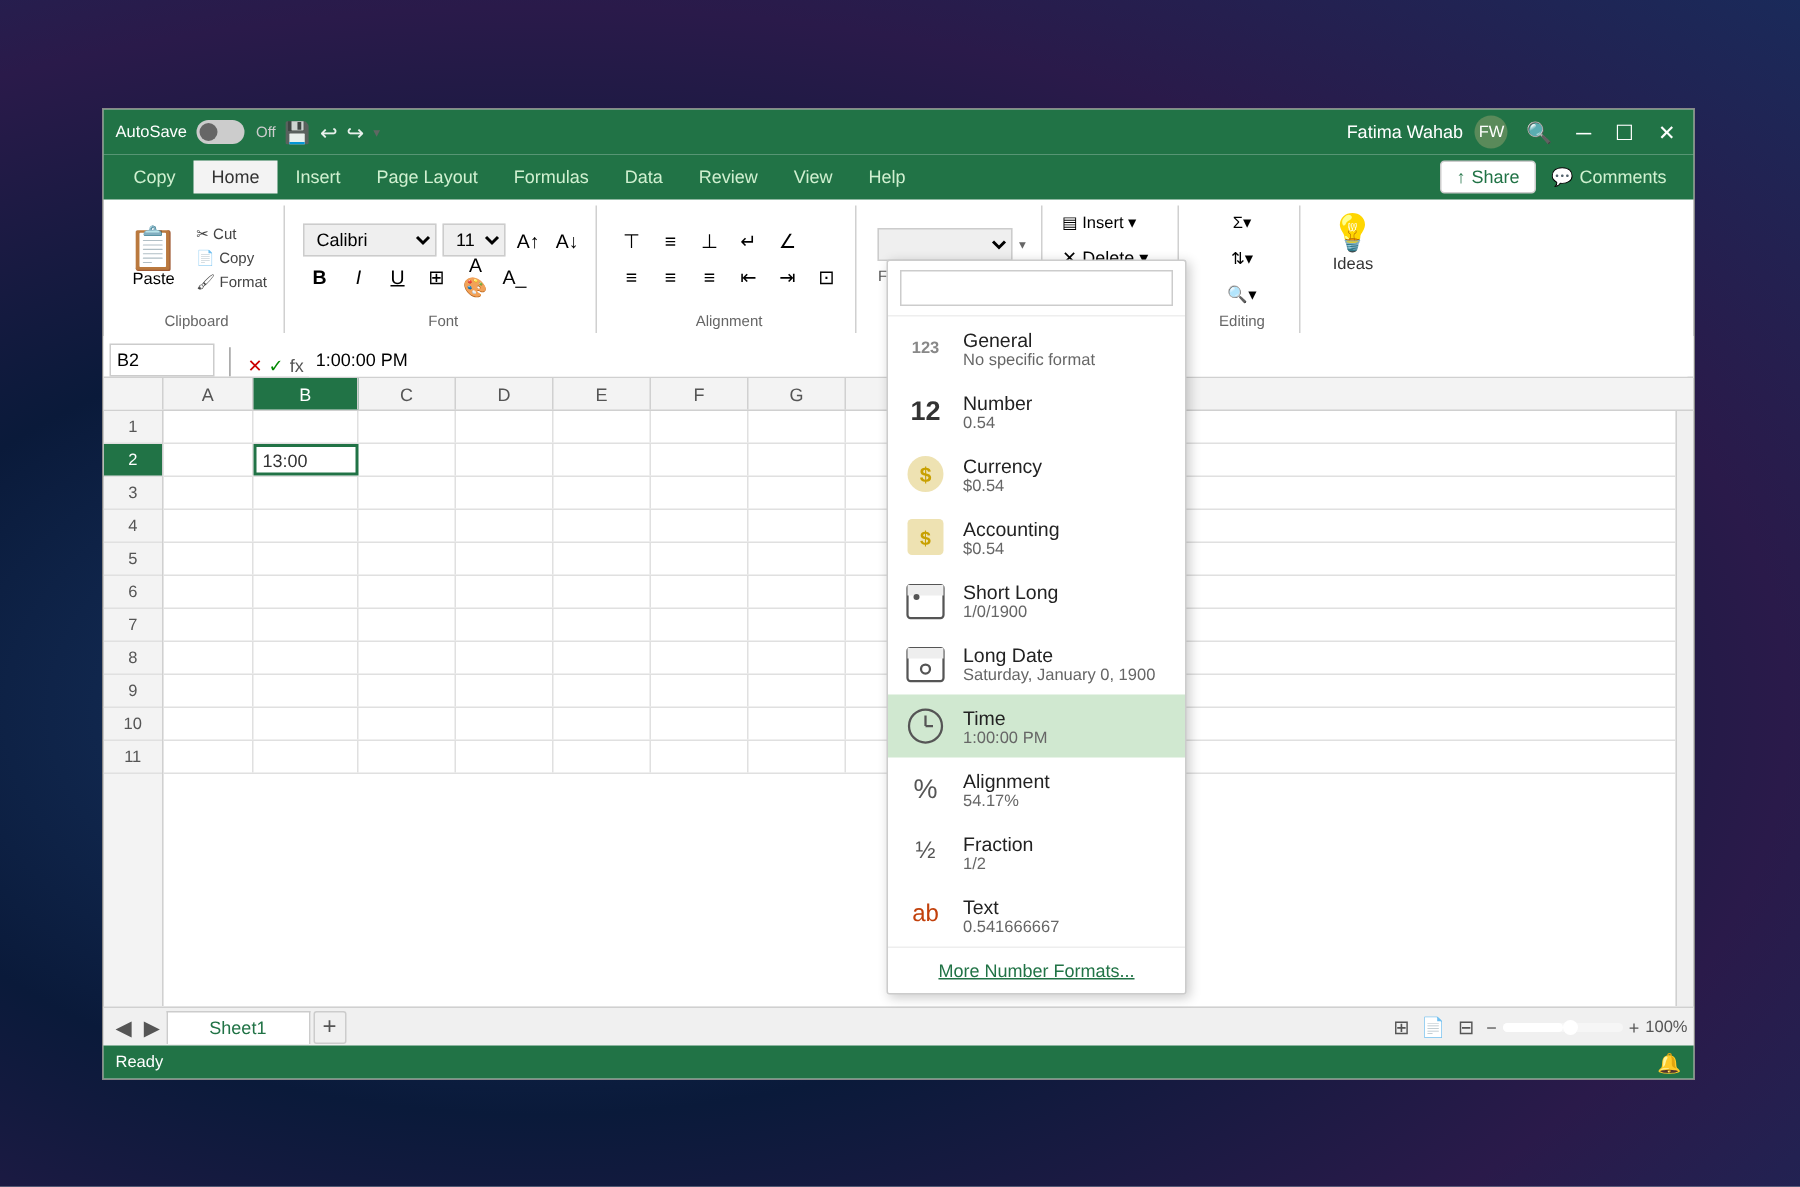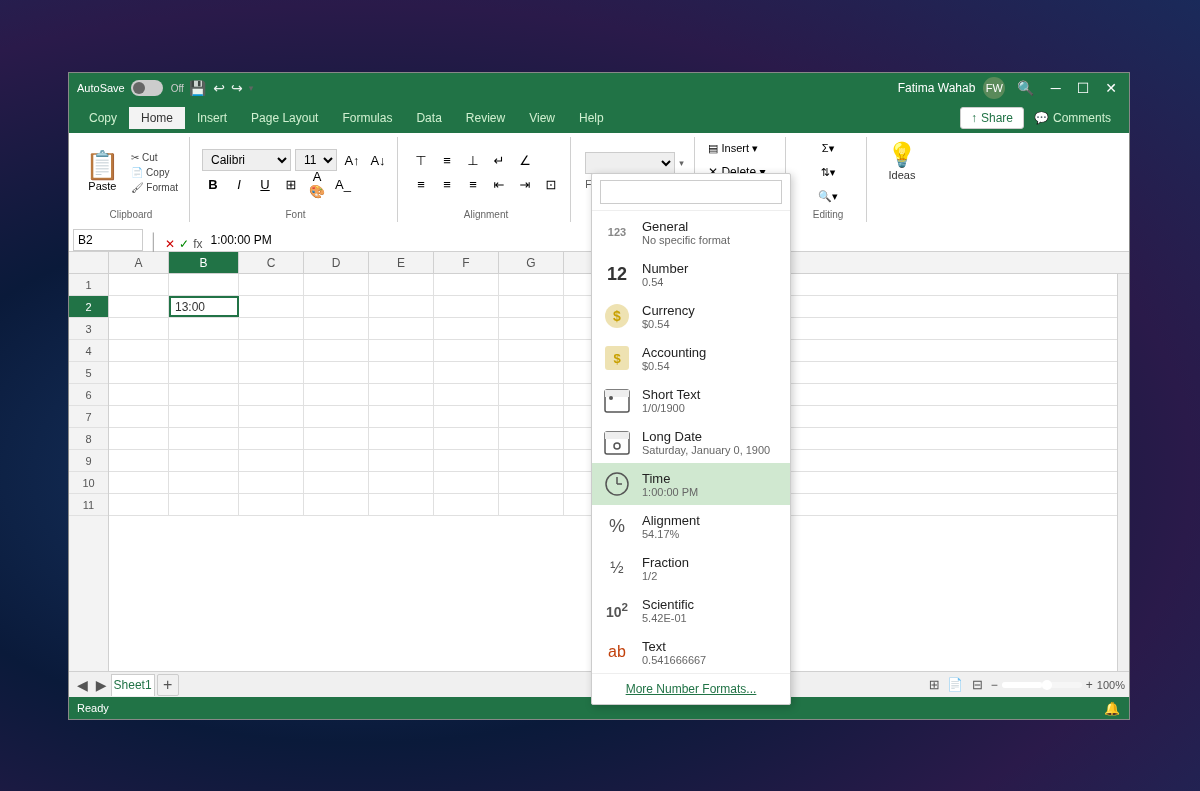--- a/index.html
+++ b/index.html
@@ -457,21 +457,21 @@
       flex-shrink: 0;
     }
     .sheet-nav-btn {
       font-size: 14px;
       cursor: pointer;
       color: #555;
       padding: 0 4px;
     }
     .sheet-tab {
       height: 22px;
-      padding: 0 2px;
+      padding: 0 28px;
       border: 1px solid #ccc;
       border-bottom: none;
       background: #e0e0e0;
       cursor: pointer;
       font-size: 12px;
       display: flex;
       align-items: center;
       margin-right: 2px;
     }
     .sheet-tab.active {
@@ -979,21 +979,21 @@
 
     <div class="format-item">
       <div class="format-icon">
         <svg width="28" height="28" viewBox="0 0 28 28">
           <rect x="2" y="4" width="24" height="22" rx="2" fill="none" stroke="#555" stroke-width="1.5"></rect>
           <rect x="2" y="4" width="24" height="7" fill="#eee"></rect>
           <circle cx="8" cy="12" r="2" fill="#555"></circle>
         </svg>
       </div>
       <div class="format-text-col">
-        <span class="format-name">Short Text</span>
+        <span class="format-name">Short Long</span>
         <span class="format-example">1/0/1900</span>
       </div>
     </div>
 
     <div class="format-item">
       <div class="format-icon">
         <svg width="28" height="28" viewBox="0 0 28 28">
           <rect x="2" y="4" width="24" height="22" rx="2" fill="none" stroke="#555" stroke-width="1.5"></rect>
           <rect x="2" y="4" width="24" height="7" fill="#eee"></rect>
           <circle cx="14" cy="18" r="3" fill="none" stroke="#555" stroke-width="1.5"></circle>
@@ -1032,29 +1032,20 @@
     <div class="format-item">
       <div class="format-icon">
         <span style="font-size:16px;color:#555;">½</span>
       </div>
       <div class="format-text-col">
         <span class="format-name">Fraction</span>
         <span class="format-example">1/2</span>
       </div>
     </div>
 
-    <div class="format-item">
-      <div class="format-icon">
-        <span style="font-size:14px;color:#555;font-weight:bold;">10<sup>2</sup></span>
-      </div>
-      <div class="format-text-col">
-        <span class="format-name">Scientific</span>
-        <span class="format-example">5.42E-01</span>
-      </div>
-    </div>
 
     <div class="format-item">
       <div class="format-icon">
         <span style="font-size:16px;color:#c2410c;">ab</span>
       </div>
       <div class="format-text-col">
         <span class="format-name">Text</span>
         <span class="format-example">0.541666667</span>
       </div>
     </div>

